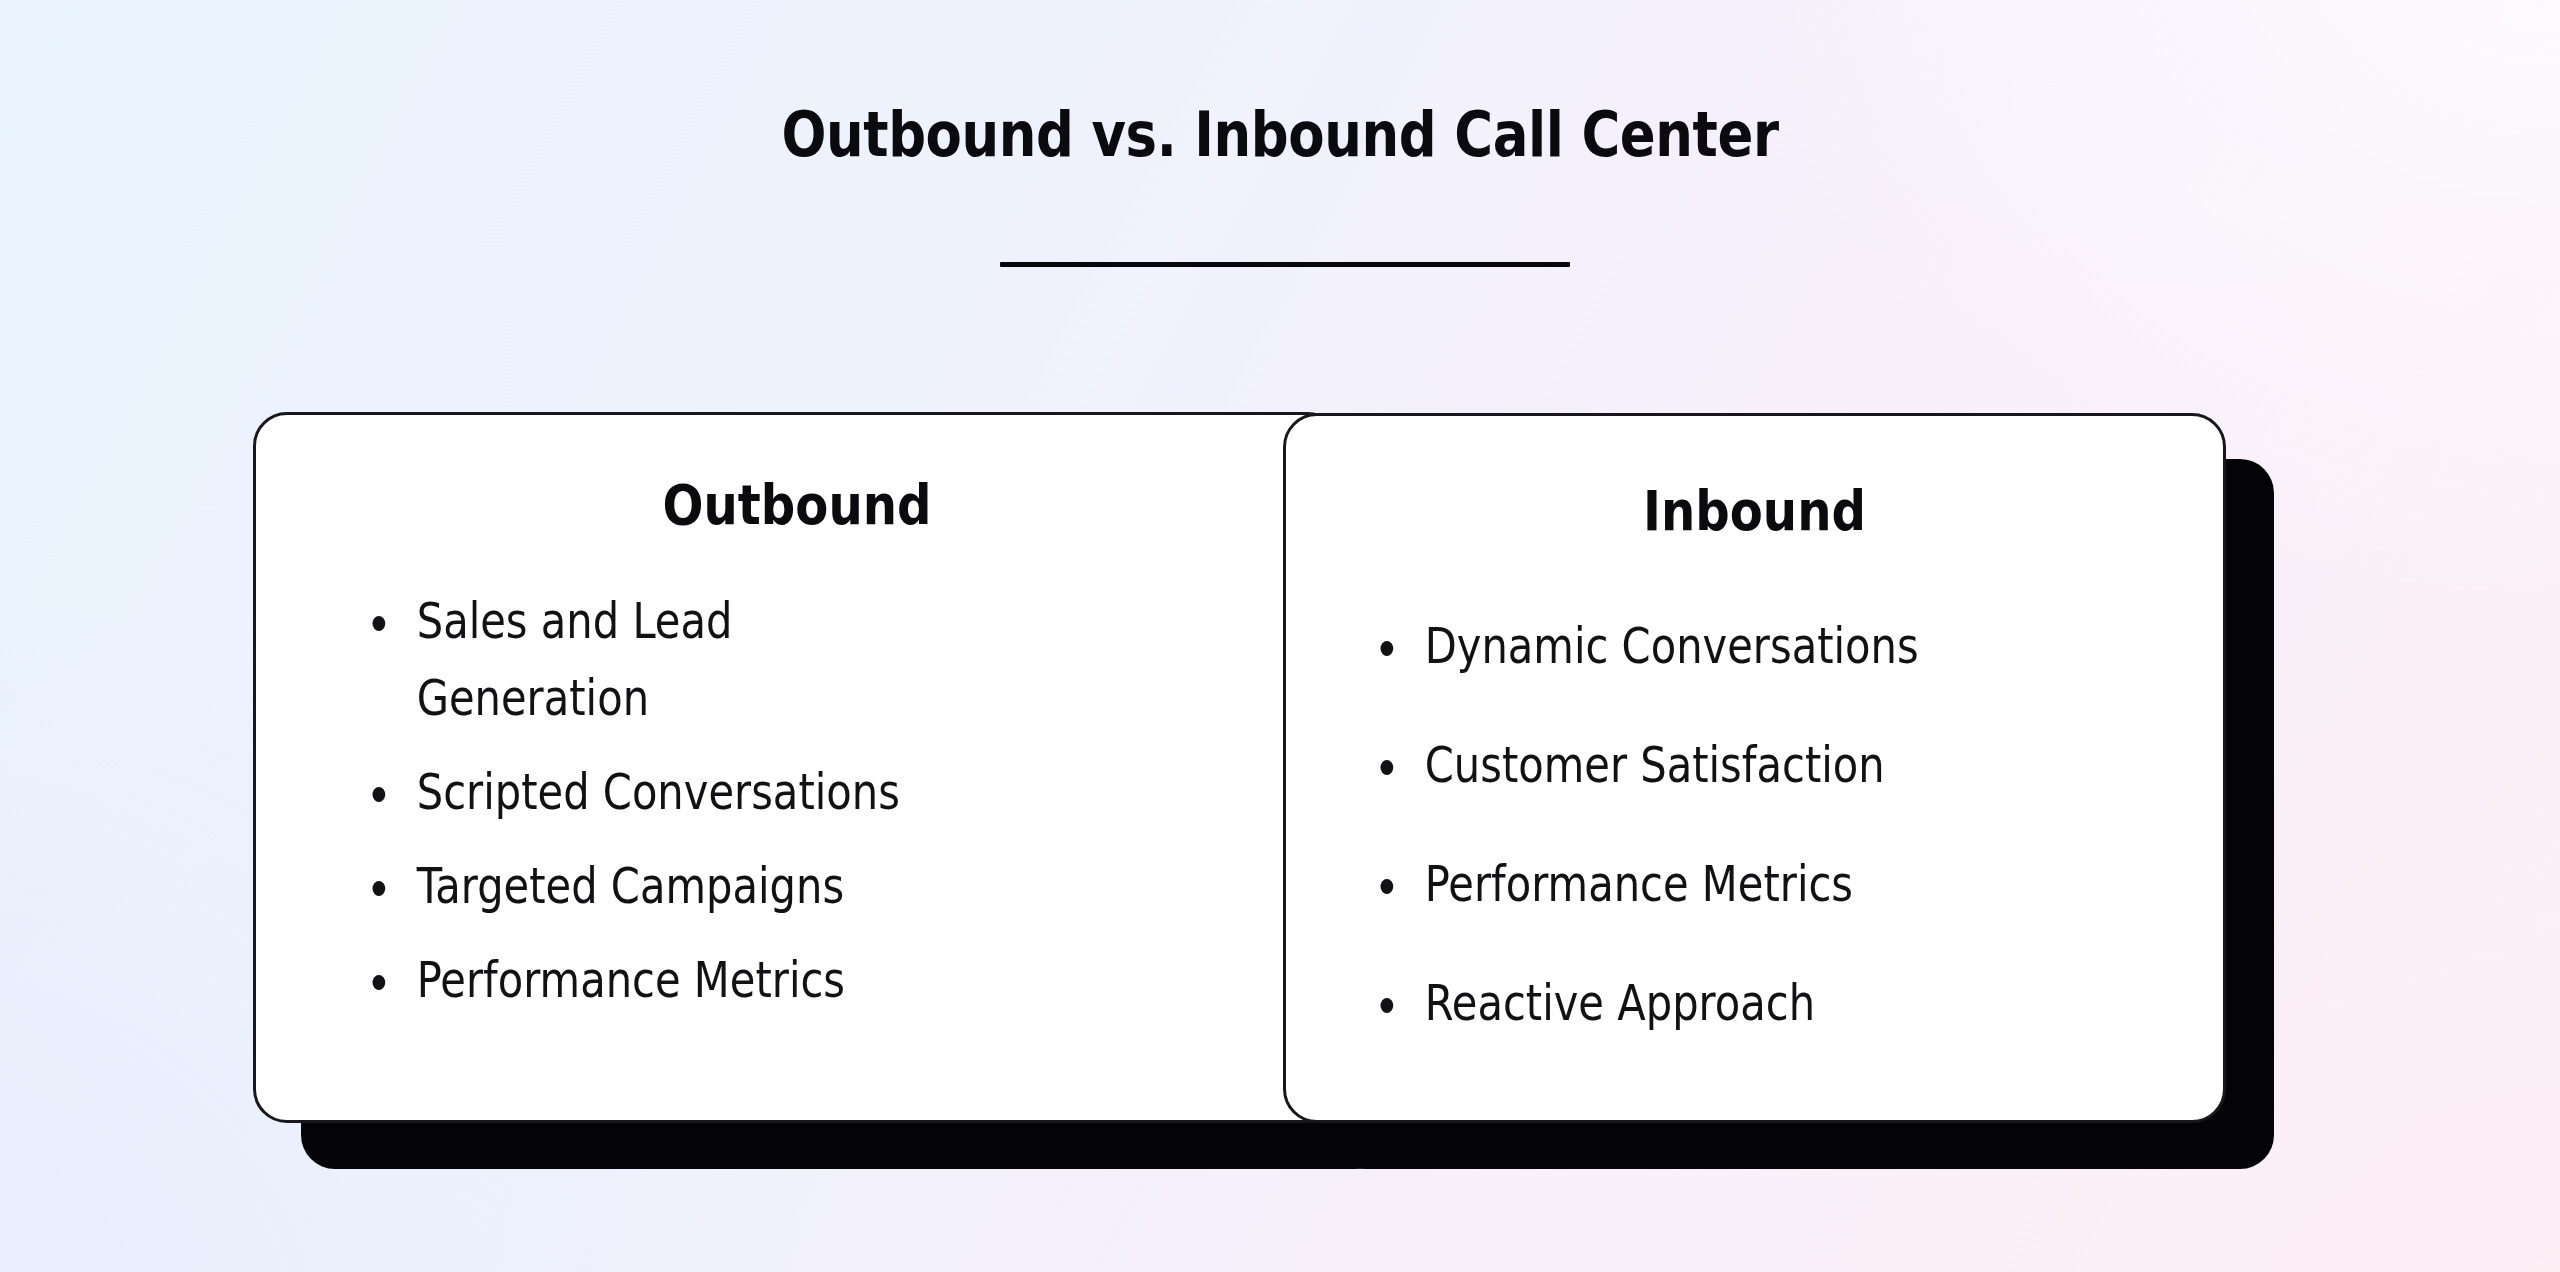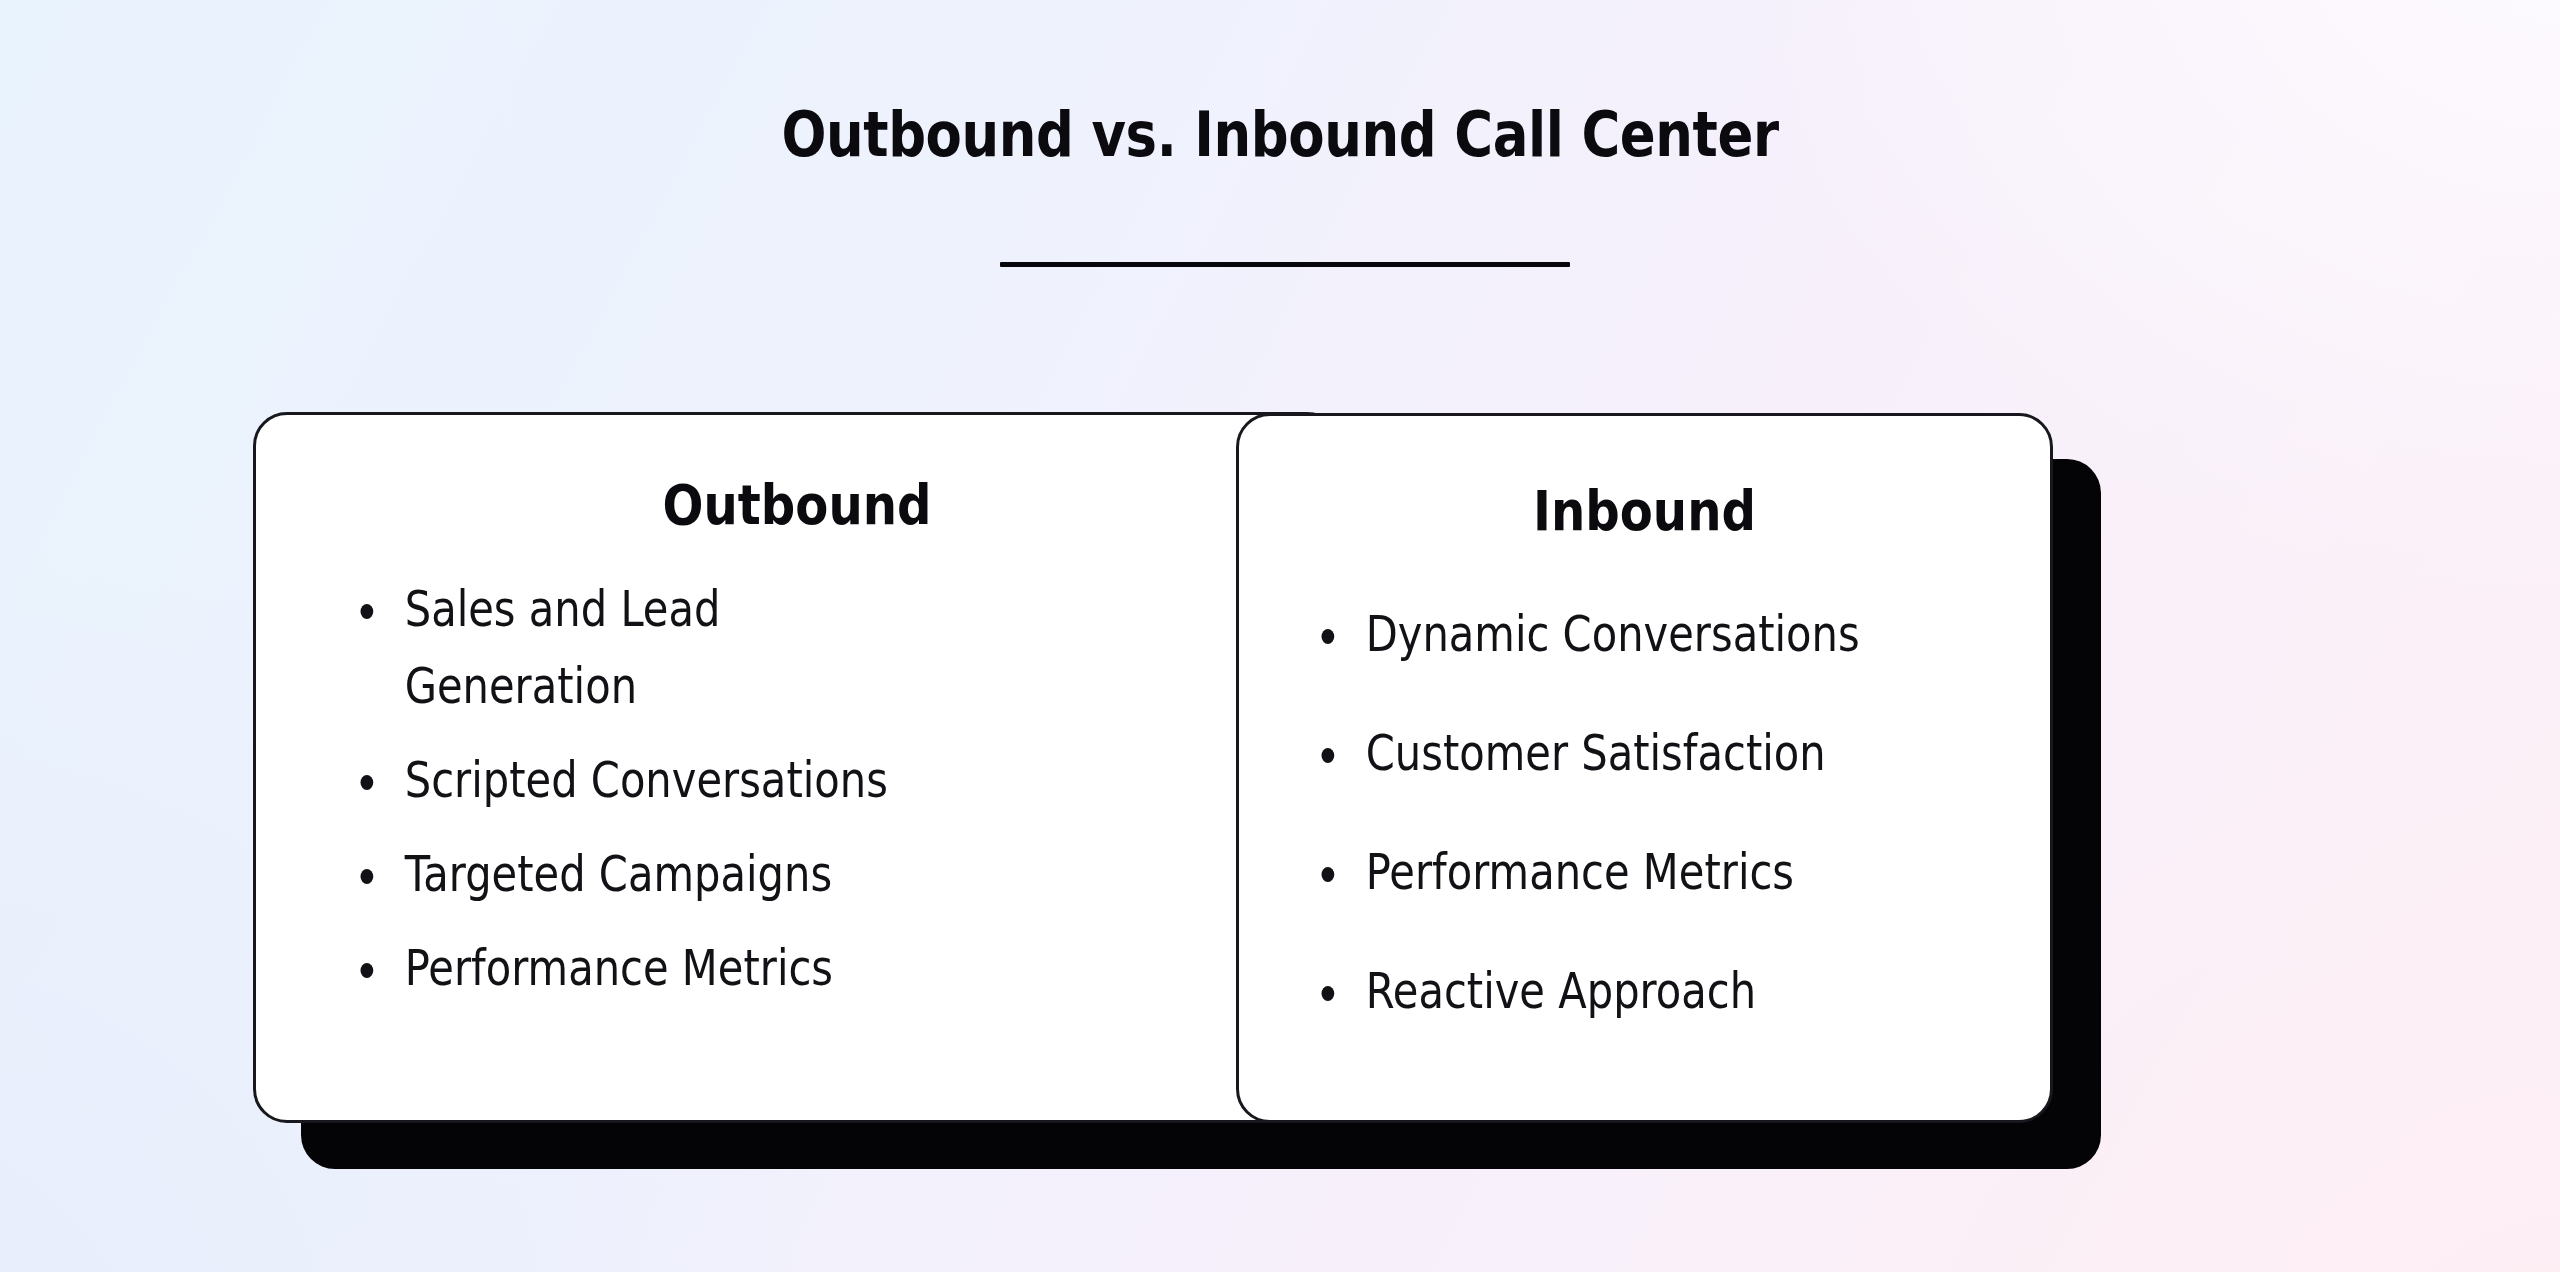--- a/index.html
+++ b/index.html
@@ -73,42 +73,42 @@
     width: 100%;
     height: 100%;
     box-sizing: border-box;
     background: #ffffff;
     border: 3px solid #17171d;
     border-radius: 34px;
     overflow: hidden;
   }
 
   #card-left  { left: 253px; top: 412px; width: 1088px; height: 711px; }
-  #card-right { left: 1236px; top: 413px; width: 817px; height: 710px; }
+  #card-right { left: 1283px; top: 413px; width: 943px; height: 710px; }
 
   .card-title {
     position: absolute;
     left: 0;
     width: 100%;
     text-align: center;
     font-family: "DejaVu Sans", sans-serif;
     font-weight: 700;
     font-size: 56px;
     line-height: 66px;
     color: #0b0b0f;
     transform: scaleX(0.86);
     transform-origin: 50% 50%;
     white-space: nowrap;
   }
   #card-left .card-title  { top: 57px; }
   #card-right .card-title { top: 62px; }
 
   .bullets {
     position: absolute;
-    margin: 0;
+    margin: 12px;
     padding: 0;
     list-style: none;
   }
   #card-left .bullets  { left: 96px; top: 156px; width: 700px; }
   #card-right .bullets { left: 74px; top: 180px; width: 760px; }
 
   .bullet {
     position: relative;
     display: block;
     padding-left: 62px;

